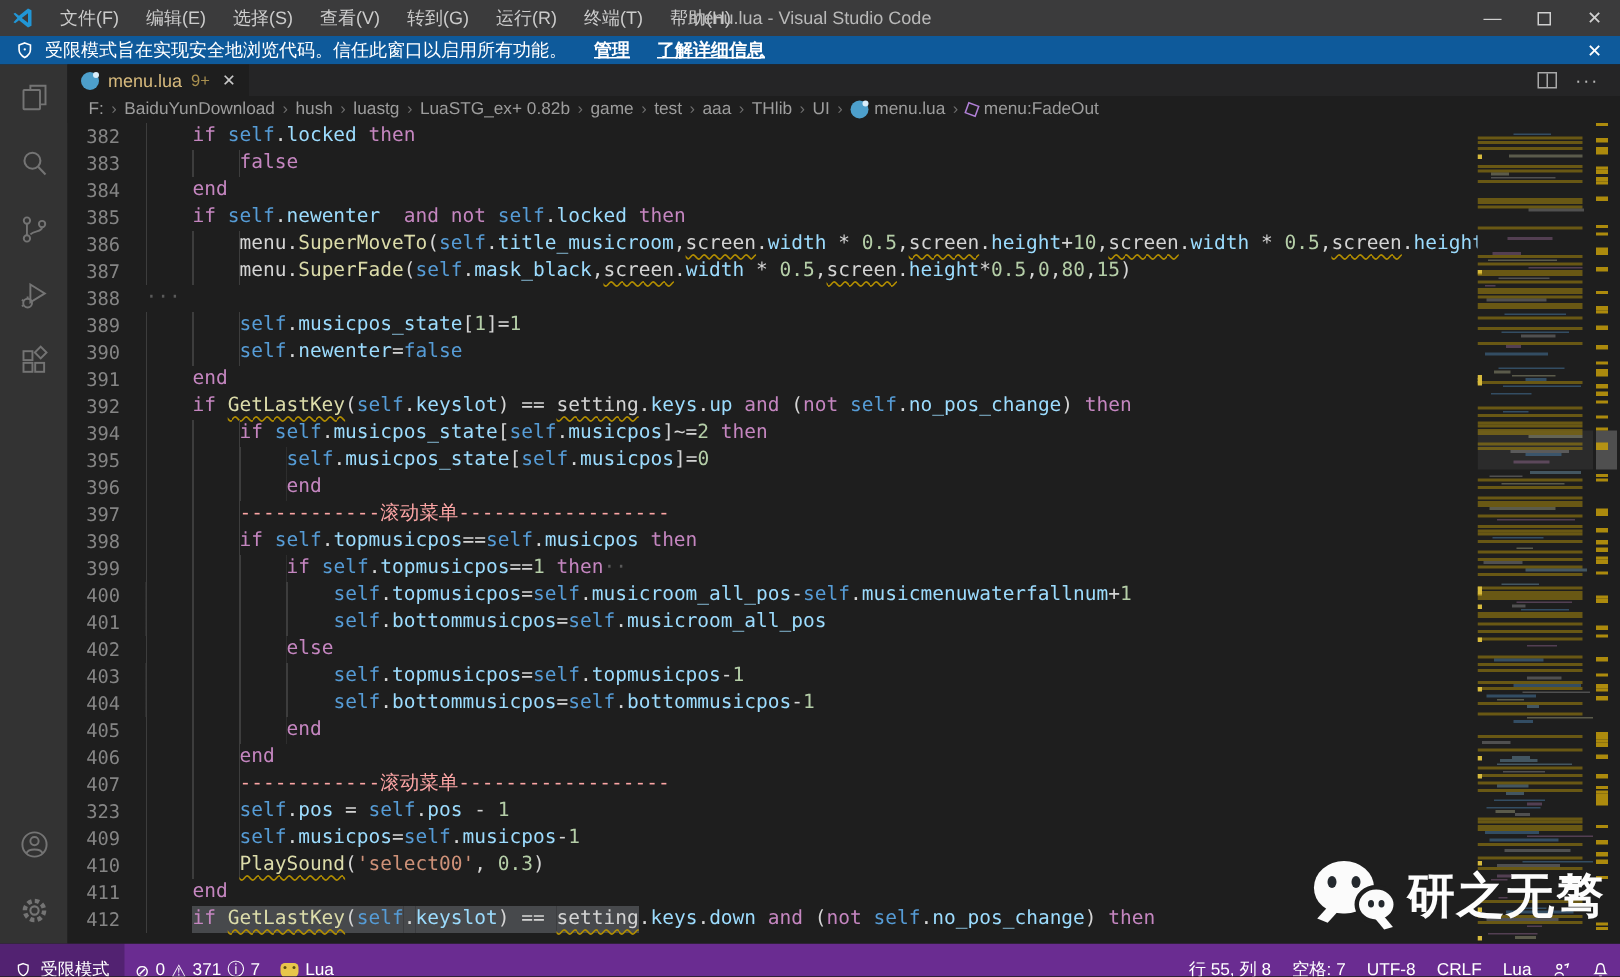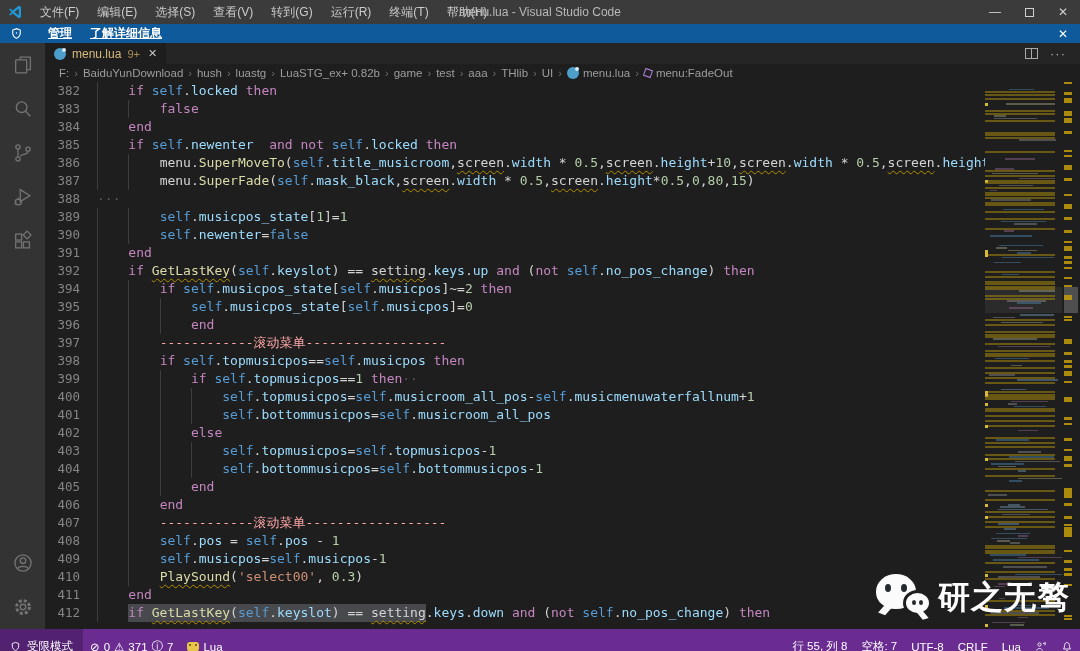--- a/index.html
+++ b/index.html
@@ -128,20 +128,21 @@
     </div>
   </div>
 
   <div id="banner">
     <span class="shield">
       <svg width="13" height="13" viewBox="0 0 24 24">
           <path fill="none" stroke="#ffffff" stroke-width="2" d="M12 3 L19 5.6 V11 C19 16 15.6 19 12 21 C8.4 19 5 16 5 11 V5.6 Z"></path>
           <circle cx="12" cy="11" r="1.4" fill="#fff"></circle>
         </svg>
     </span>
+    <span>受限模式旨在实现安全地浏览代码。信任此窗口以启用所有功能。</span>
     <a>管理</a>
     <a>了解详细信息</a>
     <span id="banner-close">✕</span>
   </div>
 
   <div id="main">
 
     <div id="activitybar">
       <div class="act-icon">
         <svg width="22" height="22" viewBox="0 0 24 24" fill="none" stroke="#8a8a8a" stroke-width="1.4">
@@ -361,21 +362,21 @@
             </div>
             <div class="line">
               <div class="lnum">406</div>
               <div class="ltext"><span class="ind" style="width: 62.64px;"></span><span class="tk k">end</span></div>
             </div>
             <div class="line">
               <div class="lnum">407</div>
               <div class="ltext"><span class="ind" style="width: 62.64px;"></span><span class="tk c">------------滚动菜单------------------</span></div>
             </div>
             <div class="line">
-              <div class="lnum">408</div>
+              <div class="lnum">323</div>
               <div class="ltext"><span class="ind" style="width: 62.64px;"></span><span class="tk s">self</span><span class="tk o">.</span><span class="tk p">pos</span><span class="tk o"> = </span><span class="tk s">self</span><span class="tk o">.</span><span class="tk p">pos</span><span class="tk o"> - </span><span class="tk n">1</span></div>
             </div>
             <div class="line">
               <div class="lnum">409</div>
               <div class="ltext"><span class="ind" style="width: 62.64px;"></span><span class="tk s">self</span><span class="tk o">.</span><span class="tk p">musicpos</span><span class="tk o">=</span><span class="tk s">self</span><span class="tk o">.</span><span class="tk p">musicpos</span><span class="tk o">-</span><span class="tk n">1</span></div>
             </div>
             <div class="line">
               <div class="lnum">410</div>
               <div class="ltext"><span class="ind" style="width: 62.64px;"></span><span class="tk f w">PlaySound</span><span class="tk o">(</span><span class="tk str">'select00'</span><span class="tk o">, </span><span class="tk n">0.3</span><span class="tk o">)</span></div>
             </div>

